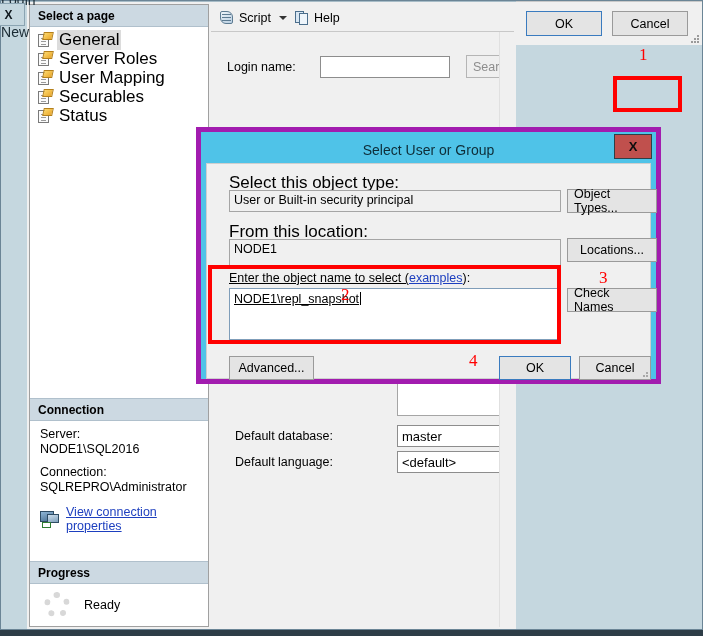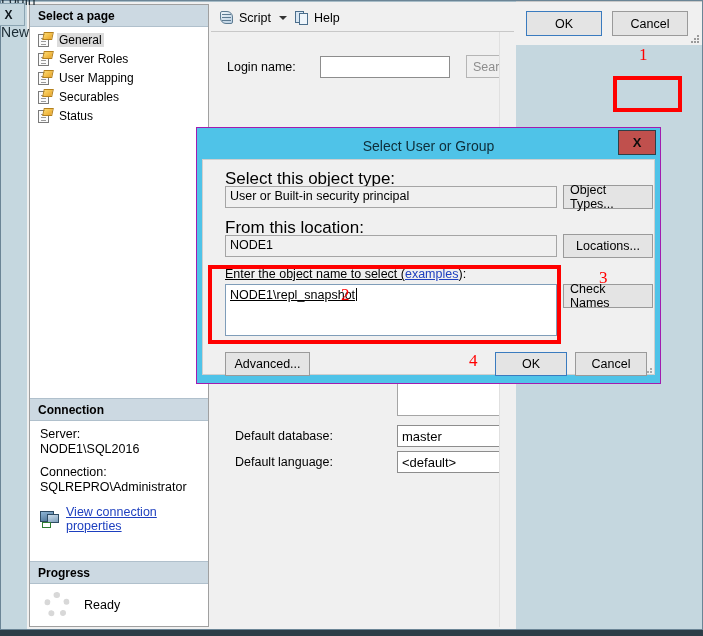--- a/index.html
+++ b/index.html
@@ -99,21 +99,21 @@
     color: #000;
     padding: 4px 6px 3px 8px;
     border-bottom: 1px solid #b0c0cc;
   }
   .pane-body { background: #fff; flex: none; }
   #pagelist { padding: 3px 0 0 0; }
   .page-item {
     display: flex; align-items: center;
     padding: 1px 0 1px 8px;
     height: 19px;
-    font-size: 12px;
+    font-size: 17px;
     color: #000;
   }
   .page-item .lbl { padding: 0 2px; }
   .page-item.selected .lbl { background: #dcdcdc; }
   .pg-icon {
     width: 14px; height: 14px;
     margin-right: 5px;
     position: relative;
     flex: none;
   }
@@ -316,21 +316,21 @@
     position:absolute; right:3px; bottom:2px; width:10px; height:10px;
   }
   .grip i { position:absolute; width:2px;height:2px;background:#9a9a9a; }
 
   
   #dialog {
     position: absolute;
     left: 195px; top: 126px;
     width: 465px; height: 257px;
     background: #4fc3e8;
-    border: 1px solid #a21caf;
+    border: 5px solid #a21caf;
     padding: 5px;
     z-index: 40;
   }
   #dlg-title {
     height: 26px;
     display:flex; align-items:center; justify-content:center;
     color:#0e2d38; font-size:14px;
     position: relative;
   }
   #dlg-close {
@@ -347,21 +347,21 @@
     border: 1px solid #cfcfcf;
     position: relative;
   }
   .dlg-lbl { font-size: 17px; color:#000; }
   #objtype-label { position:absolute; left:22px; top:9px; }
   #objtype-box { position:absolute; left:22px; top:26px; width:332px; height:22px;
                  background:#f0f0f0; border:1px solid #a5a5a5; font-size:12.5px;
                  padding:2px 4px; color:#000; }
   #objtype-btn { position:absolute; left:360px; top:25px; width:90px; height:24px; }
   #loc-label { position:absolute; left:22px; top:58px; }
-  #loc-box { position:absolute; left:22px; top:75px; width:332px; height:22px;
+  #loc-box { position:absolute; left:22px; top:75px; width:332px; height:30px;
              background:#f0f0f0; border:1px solid #a5a5a5; font-size:12.5px;
              padding:2px 4px; color:#000; }
   #loc-btn { position:absolute; left:360px; top:74px; width:90px; height:24px; }
   #name-label { position:absolute; left:22px; top:107px; font-size:12.5px; }
   #name-label u { text-decoration: underline; }
   #name-label a { color:#1d3fbf; }
   #name-box {
     position:absolute; left:22px; top:124px; width:332px; height:52px;
     background:#fff; border:1px solid #7f9db9;
     padding: 3px 4px; font-size:12.5px;

